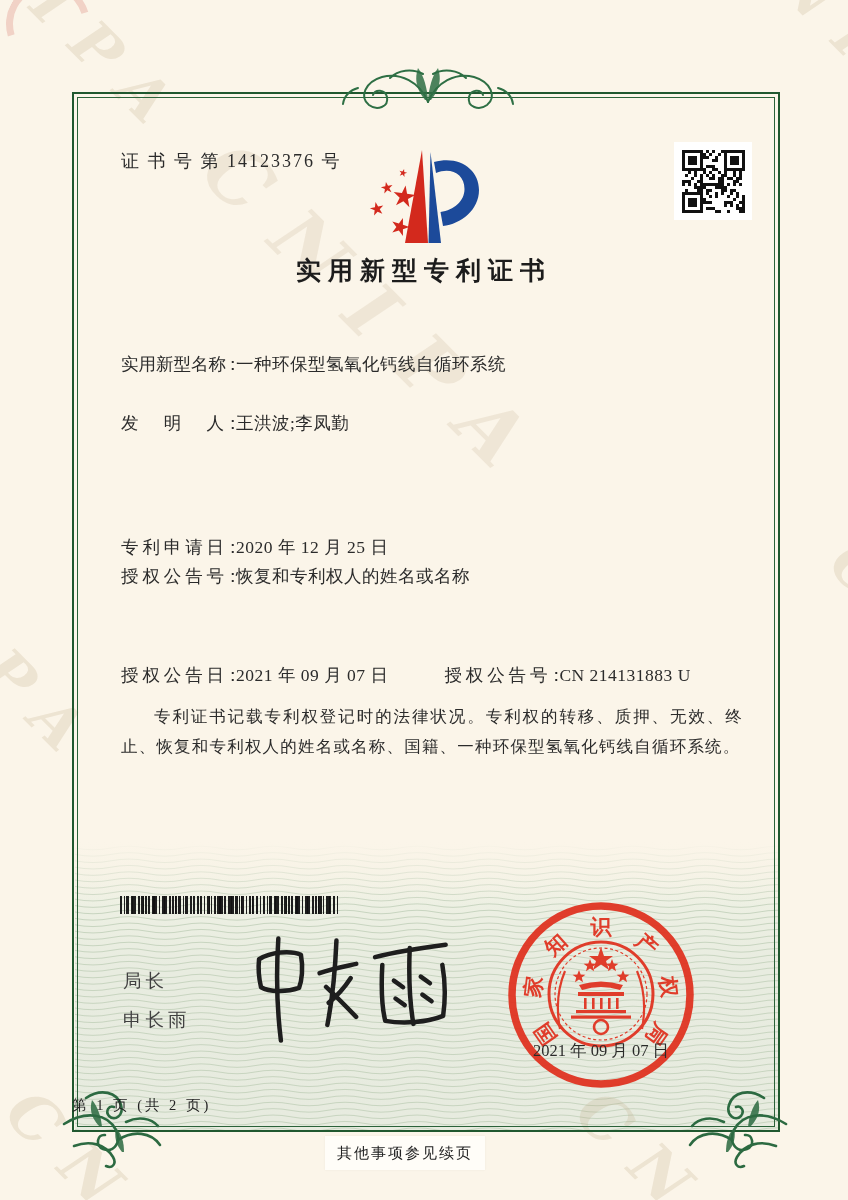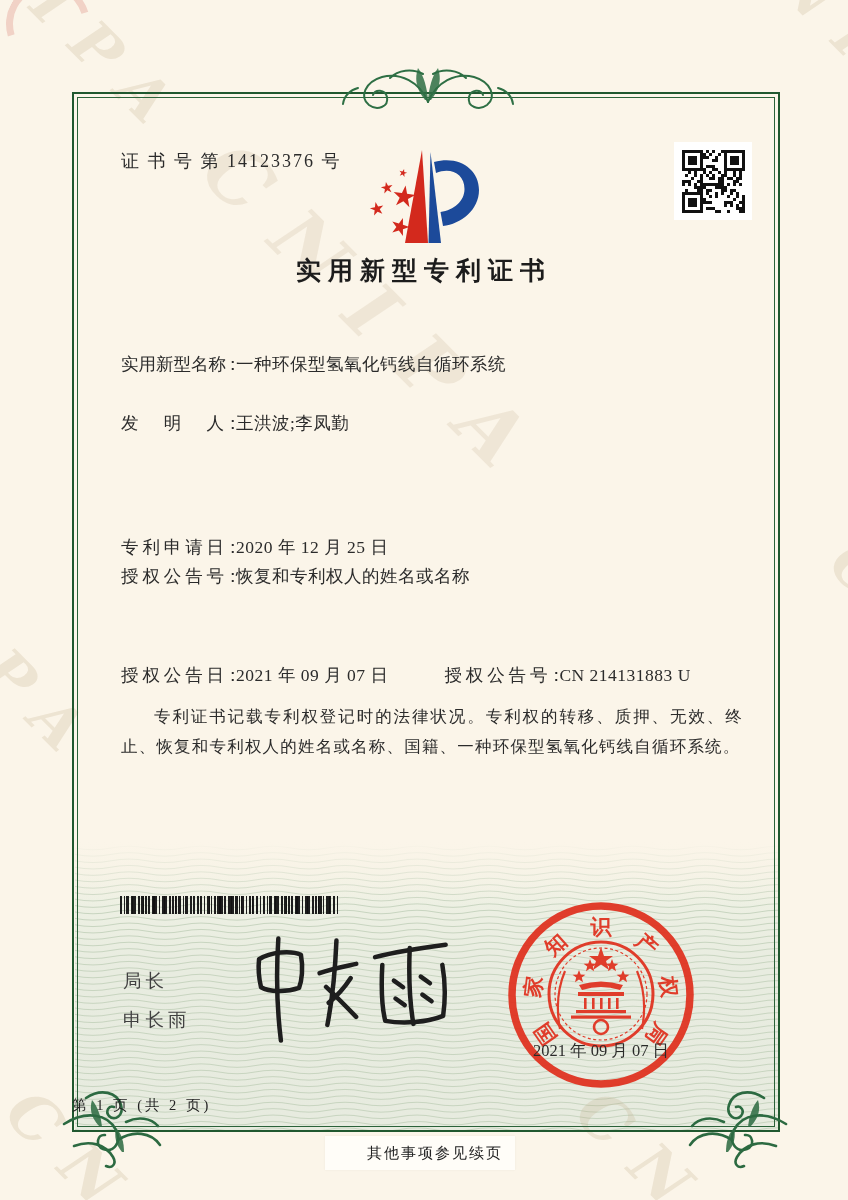--- a/index.html
+++ b/index.html
@@ -56,21 +56,21 @@
         repeating-linear-gradient(90deg,#111 0 2.5px,transparent 2.5px 11px);}
   .signer{position:absolute;left:123px;top:968px;z-index:5;font-size:18.5px;letter-spacing:4px;
       font-family:"Liberation Sans",sans-serif;color:#404040;}
   .signer div{margin-bottom:14px;}
   .signature{position:absolute;left:250px;top:926px;z-index:6;transform:rotate(-2deg);}
   .seal{position:absolute;left:505px;top:899px;z-index:6;opacity:.93;}
   .pagenum{position:absolute;left:72px;top:1096px;width:704px;text-align:left;font-size:14.5px;
       letter-spacing:3px;z-index:5;color:#222;}
   .footerbox{position:absolute;left:325px;top:1136px;width:160px;height:34px;background:#fffdf8;z-index:5;
       display:flex;align-items:center;justify-content:center;font-size:15px;letter-spacing:2px;color:#222;
-      box-shadow:0 0 2px rgba(0,0,0,.06);padding-left:30px;}
+      box-shadow:0 0 2px rgba(0,0,0,.06);}
   .seal text{font-family:"Liberation Serif",serif;}
 </style>
 </head>
 <body>
 
 <div class="page">
 
   <div class="wm wm1">CNIPA</div>
   <div class="wm wm2">CNIPA</div>
   <div class="wm wm3">CNIPA</div>

